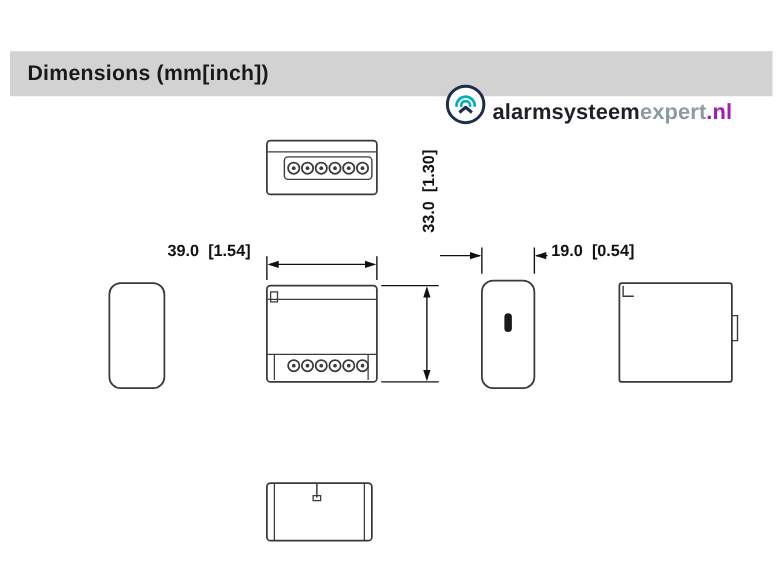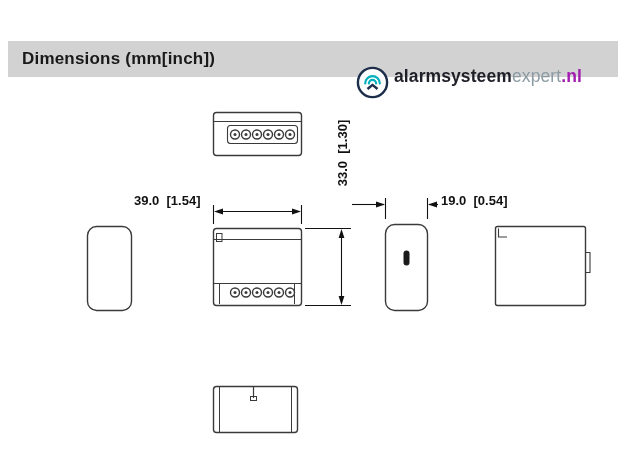--- a/index.html
+++ b/index.html
@@ -21,26 +21,26 @@
     margin-top: 32px;
   }
   .header span {
     font-size: 17px; font-weight: bold; color: #191919;
     letter-spacing: 0.2px;
   }
   .logo {
     position: absolute;
     left: 356px; top: 66px;
     height: 34px;
-    display: flex; align-items: flex-start;
+    display: flex; align-items: flex-end;
   }
   .logo-icon { width: 33px; height: 33px; margin-right: 5px; }
   .logo-text { display: flex; align-items: baseline; font-size: 17.5px; letter-spacing: 0.1px; }
   .t-dark { color: #1f1f28; font-weight: bold; }
-  .t-gray { color: #8c9ba3; font-weight: normal; }
+  .t-gray { color: #8c9ba3; font-weight: bold; }
   .t-teal { color: #a21caf; font-weight: bold; }
   .drawing { position: absolute; left: 0; top: 0; }
   .dim-label {
     position: absolute;
     font-size: 13px; font-weight: bold; color: #111;
     white-space: pre;
   }
   .dim-width  { left: 134px; top: 193px; }
   .dim-depth  { left: 441px; top: 193px; }
   .dim-height {

